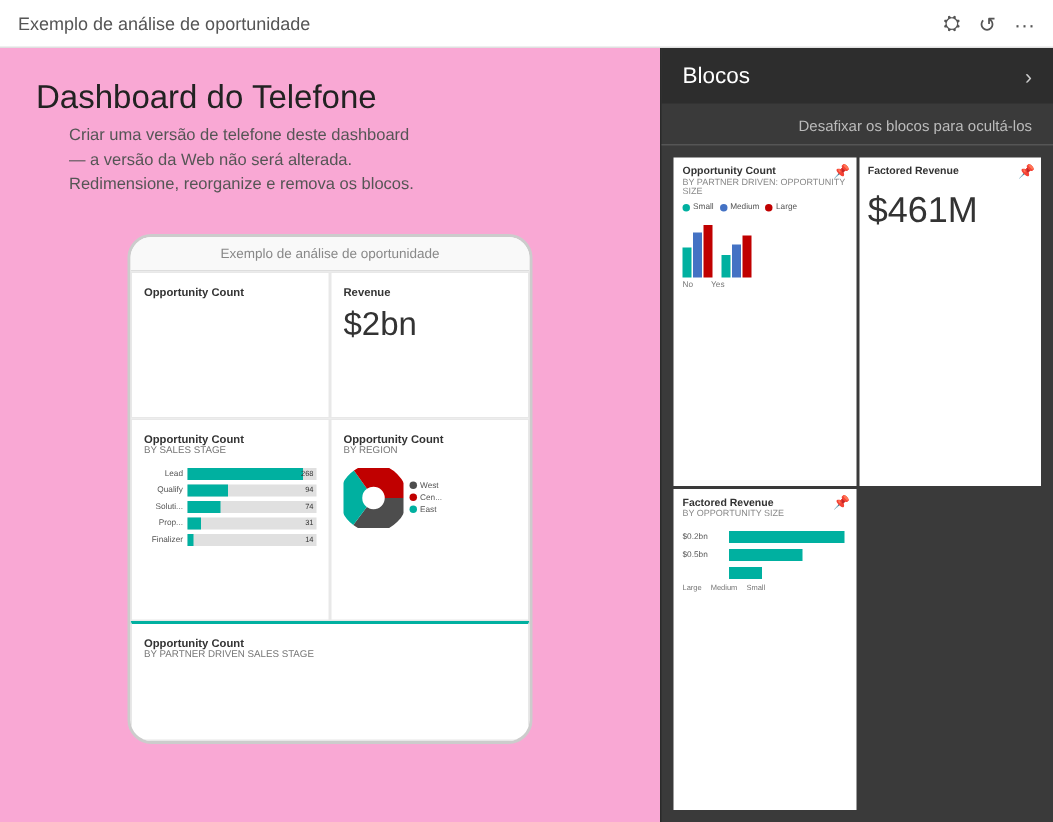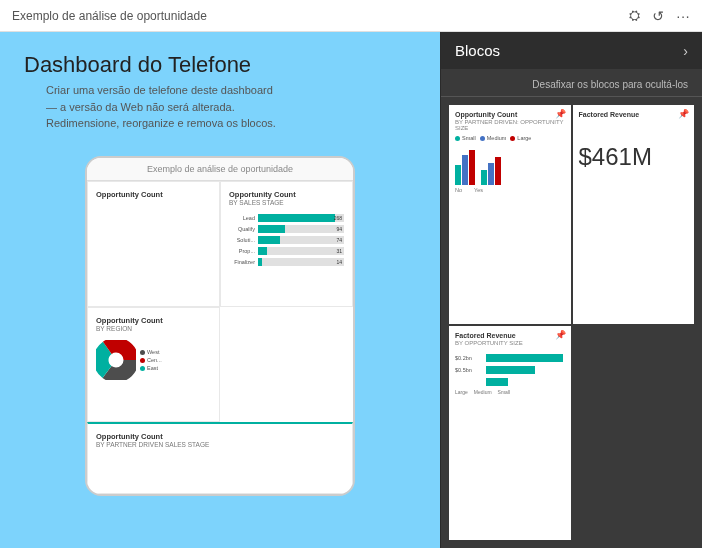--- a/index.html
+++ b/index.html
@@ -42,21 +42,21 @@
     .main-content {
       display: flex;
       flex: 1;
       overflow: hidden;
     }
 
     
     .left-panel {
       flex: 1;
       padding: 20px 24px;
-      background: #7dd3fc;
+      background: #f9a8d4;
       display: flex;
       flex-direction: column;
       gap: 16px;
     }
     .left-panel h1 {
       font-size: 22px;
       font-weight: 300;
       color: #222;
       margin-bottom: 4px;
     }
@@ -268,21 +268,21 @@
       font-size: 9px;
       color: #999;
       cursor: pointer;
     }
 
     
     .block-revenue-val {
       font-size: 24px;
       font-weight: 300;
       color: #333;
-      margin-top: 24px;
+      margin-top: 8px;
     }
 
     
     .block-legend {
       display: flex;
       gap: 4px;
       margin-bottom: 2px;
       flex-wrap: wrap;
     }
     .block-legend-item {
@@ -320,20 +320,24 @@
 
     <div class="phone-wrapper">
       <div class="phone-mockup">
         <div class="phone-header">Exemplo de análise de oportunidade</div>
         <div class="phone-content">
 
           <div class="phone-tile">
             <div class="phone-tile-title">Opportunity Count</div>
           </div>
 
+          <div class="phone-tile">
+            <div class="phone-tile-title">Revenue</div>
+            <div class="phone-tile-value">$2bn</div>
+          </div>
 
           <div class="phone-tile">
             <div class="phone-tile-title">Opportunity Count</div>
             <div class="phone-tile-subtitle">BY SALES STAGE</div>
             <div class="mini-bar-chart">
               <div class="mini-bar-row">
                 <div class="mini-bar-label">Lead</div>
                 <div class="mini-bar-bg">
                   <div class="mini-bar-fill" style="width:89%; background:#00b0a0;"></div>
                   <span class="mini-bar-val">268</span>

